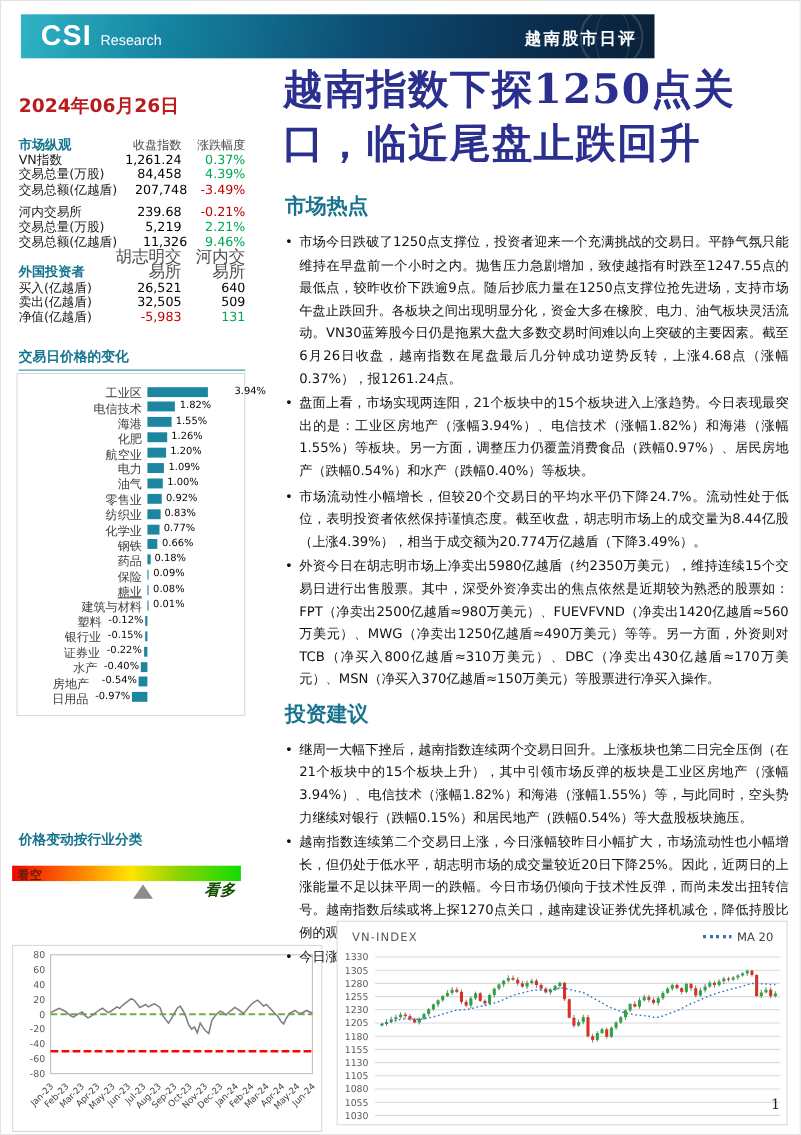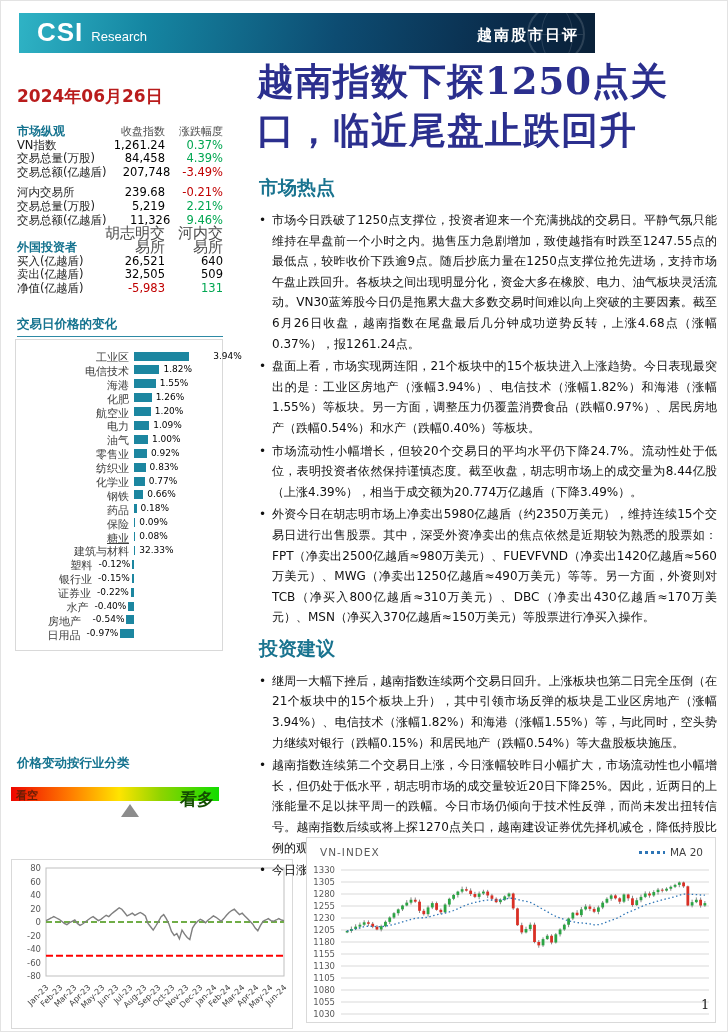--- a/index.html
+++ b/index.html
@@ -39,21 +39,21 @@
   .chart-box{position:absolute;background:#fff;border:1px solid #d9d9d9;box-sizing:border-box;}
   #sector-box{left:14px;top:338px;width:208px;height:312px;padding:9px 0 0 0;}
   .brow{position:relative;height:13.9px;}
   .brow .bar{position:absolute;top:2.5px;height:9px;background:#1c86a0;}
   .brow .cat{position:absolute;top:1px;font-size:11px;color:#404040;white-space:nowrap;}
   .brow .val{position:absolute;top:1.5px;font-size:9px;color:#000;white-space:nowrap;}
 
   .gauge{position:absolute;left:10px;top:786px;width:208px;height:14px;
          background:linear-gradient(90deg,#ee0600 0%,#ff7a00 28%,#ffe400 52%,#8fd400 72%,#12dc00 100%);}
   .gauge .gl{position:absolute;left:5px;top:1px;font-size:11px;color:#6b1d04;font-weight:bold;}
-  .gauge .gr{position:absolute;right:5px;top:1px;font-size:17px;color:#134d00;font-weight:bold;}
+  .gauge .gr{position:absolute;right:5px;top:14px;font-size:14px;color:#134d00;font-weight:bold;font-style:italic;}
   .gmark{position:absolute;top:803px;width:0;height:0;
          border-left:9px solid transparent;border-right:9px solid transparent;border-bottom:13px solid #8c8c8c;}
 
   #netflow-box{left:10px;top:858px;width:282px;height:170px;}
   #vnindex-box{left:305px;top:836px;width:410px;height:186px;}
   .vhead{position:relative;height:24px;}
   .vtitle{position:absolute;left:13px;top:8px;font-size:10.5px;color:#595959;letter-spacing:1px;}
   .legend{position:absolute;right:12px;top:8px;font-size:10.5px;color:#404040;}
   .legend .dash{display:inline-block;width:26px;height:3px;margin:0 5px 2px 0;
     background:repeating-linear-gradient(90deg,#2e75b6 0 3px,transparent 3px 6px);}
@@ -220,21 +220,21 @@
         <span class="val" style="left: 123.26px;">0.09%</span>
         <span class="cat" style="right: 93px;">保险</span>
       </div>
       <div class="brow">
         <div class="bar" style="left: 118px; width: 1.2px;"></div>
         <span class="val" style="left: 123.2px;">0.08%</span>
         <span class="cat" style="right: 93px; text-decoration: underline;">糖业</span>
       </div>
       <div class="brow">
         <div class="bar" style="left: 118px; width: 1.2px;"></div>
-        <span class="val" style="left: 123.2px;">32.33%</span>
+        <span class="val" style="left: 123.2px;">0.01%</span>
         <span class="cat" style="right: 93px;">建筑与材料</span>
       </div>
       <div class="brow">
         <div class="bar" style="left: 116.32px; width: 1.68px;"></div>
         <span class="val" style="right: 91.68px;">-0.12%</span>
         <span class="cat" style="right: 129.68px;">塑料</span>
       </div>
       <div class="brow">
         <div class="bar" style="left: 115.9px; width: 2.1px;"></div>
         <span class="val" style="right: 92.1px;">-0.15%</span>

